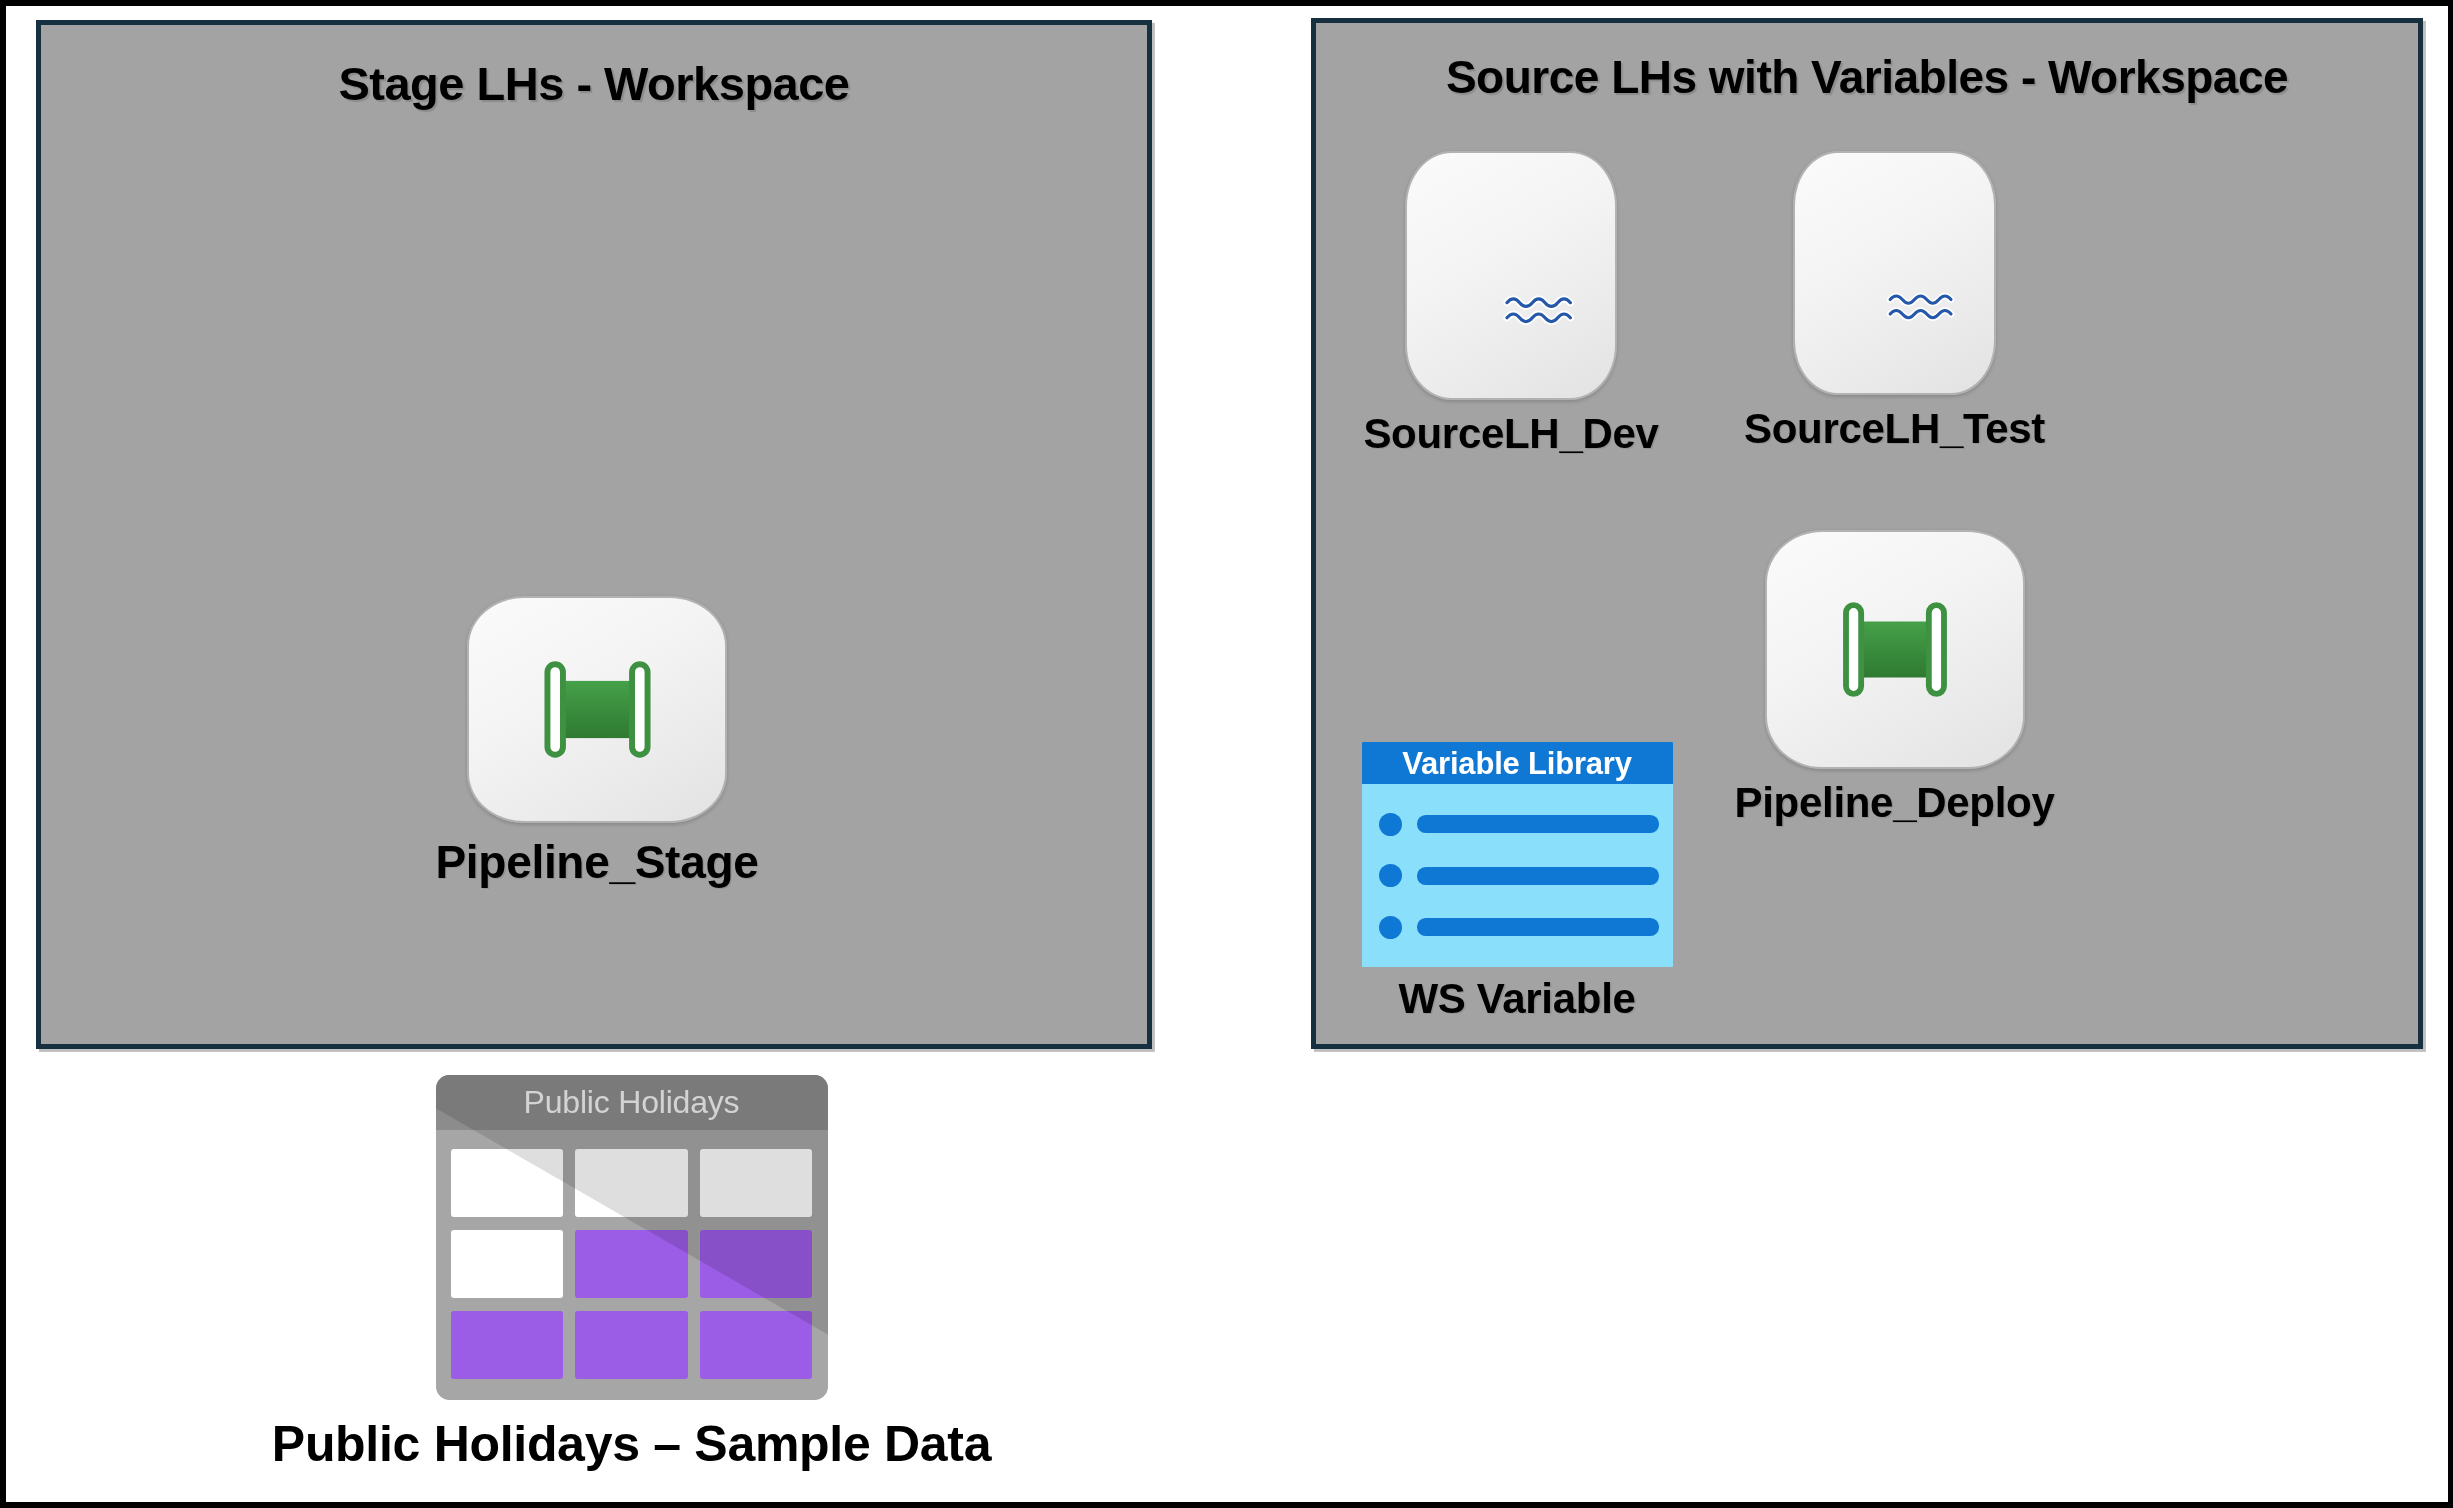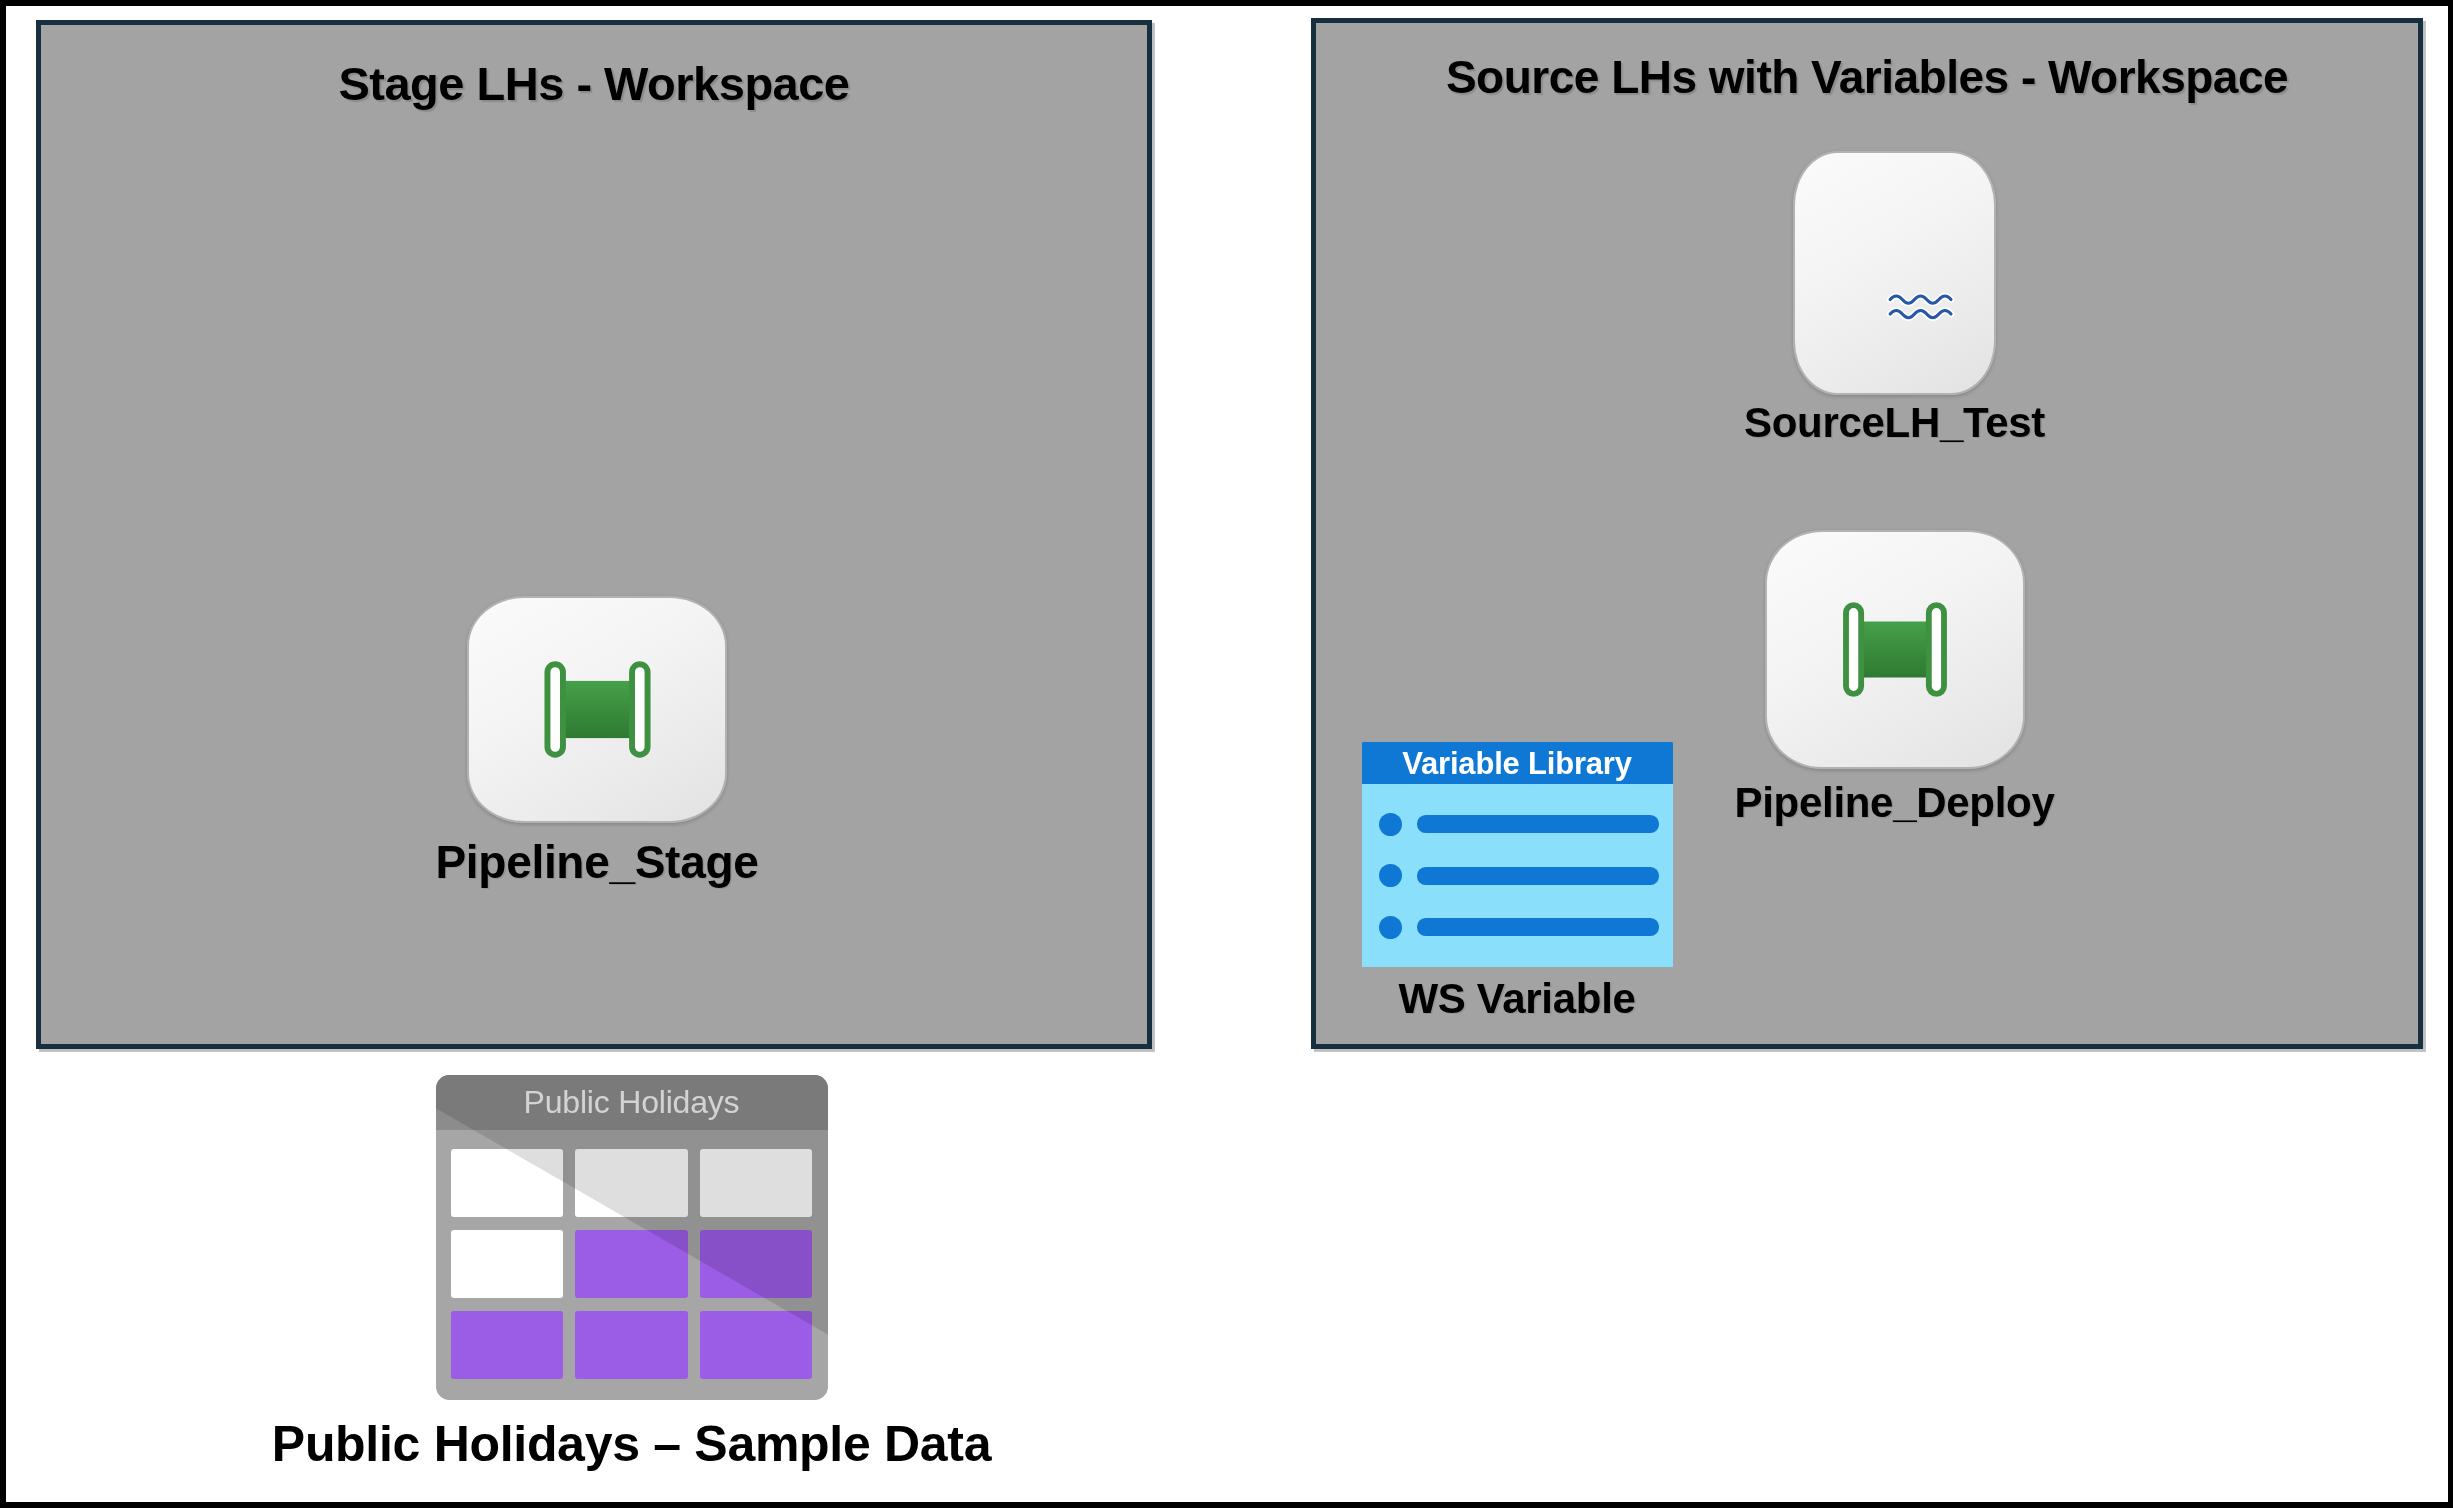--- a/index.html
+++ b/index.html
@@ -199,36 +199,52 @@
           <rect x="89" y="10" width="13" height="76" rx="6.5" fill="#ffffff" stroke="#3f9142" stroke-width="5"></rect>
         </svg>
       </div>
       <div class="item-label" style="font-size:46px; margin-top:11.5px;">Pipeline_Stage</div>
     </div>
   </div>
 
   <div class="panel" id="panel-source">
     <div class="panel-title">Source LHs with Variables - Workspace</div>
 
+    <div class="item" style="left:32.5px; top:128px; width:325px;">
+      <div class="tile" style="width:212px; height:249px;">
+        <svg width="151" height="151" viewBox="0 0 100 100" aria-hidden="true">
+          <path d="M50 11 L88 44 Q90 46 90 49 L90 80 Q90 86 84 86 L16 86 Q10 86 10 80 L10 49 Q10 46 12 44 Z" fill="url(#lhg1)"></path>
+          <g stroke="#ffffff" stroke-width="4.6" fill="none" stroke-linecap="round">
+            <path d="M47 68 q4.2 -5 8.4 0 q4.2 5 8.4 0 q4.2 -5 8.4 0 q4.2 5 8.4 0 q4.2 -5 8.4 0"></path>
+            <path d="M47 78 q4.2 -5 8.4 0 q4.2 5 8.4 0 q4.2 -5 8.4 0 q4.2 5 8.4 0 q4.2 -5 8.4 0"></path>
+          </g>
+          <g stroke="#2558a8" stroke-width="2.1" fill="none" stroke-linecap="round">
+            <path d="M47 68 q4.2 -5 8.4 0 q4.2 5 8.4 0 q4.2 -5 8.4 0 q4.2 5 8.4 0 q4.2 -5 8.4 0"></path>
+            <path d="M47 78 q4.2 -5 8.4 0 q4.2 5 8.4 0 q4.2 -5 8.4 0 q4.2 5 8.4 0 q4.2 -5 8.4 0"></path>
+          </g>
+        </svg>
+      </div>
+      <div class="item-label" style="font-size:42px; margin-top:9.6px;">SourceLH_Dev</div>
+    </div>
 
     <div class="item" style="left:435px; top:128px; width:287px;">
       <div class="tile" style="width:203px; height:244px;">
         <svg width="145" height="145" viewBox="0 0 100 100" aria-hidden="true">
           <path d="M50 11 L88 44 Q90 46 90 49 L90 80 Q90 86 84 86 L16 86 Q10 86 10 80 L10 49 Q10 46 12 44 Z" fill="url(#lhg1)"></path>
           <g stroke="#ffffff" stroke-width="4.6" fill="none" stroke-linecap="round">
             <path d="M47 68 q4.2 -5 8.4 0 q4.2 5 8.4 0 q4.2 -5 8.4 0 q4.2 5 8.4 0 q4.2 -5 8.4 0"></path>
             <path d="M47 78 q4.2 -5 8.4 0 q4.2 5 8.4 0 q4.2 -5 8.4 0 q4.2 5 8.4 0 q4.2 -5 8.4 0"></path>
           </g>
           <g stroke="#2558a8" stroke-width="2.1" fill="none" stroke-linecap="round">
             <path d="M47 68 q4.2 -5 8.4 0 q4.2 5 8.4 0 q4.2 -5 8.4 0 q4.2 5 8.4 0 q4.2 -5 8.4 0"></path>
             <path d="M47 78 q4.2 -5 8.4 0 q4.2 5 8.4 0 q4.2 -5 8.4 0 q4.2 5 8.4 0 q4.2 -5 8.4 0"></path>
           </g>
         </svg>
       </div>
-      <div class="item-label" style="font-size:42px; margin-top:4px;">SourceLH_Test</div>
+      <div class="item-label" style="font-size:42px; margin-top:10px;">SourceLH_Test</div>
     </div>
 
 
     <div class="item" style="left:421px; top:507px; width:315px;">
       <div class="tile" style="width:260px; height:239px;">
         <svg width="140" height="113" viewBox="0 0 120 96" aria-hidden="true">
           <rect x="28" y="24" width="64" height="48" fill="url(#pgr1)"></rect>
           <rect x="18" y="10" width="13" height="76" rx="6.5" fill="#ffffff" stroke="#3f9142" stroke-width="5"></rect>
           <rect x="89" y="10" width="13" height="76" rx="6.5" fill="#ffffff" stroke="#3f9142" stroke-width="5"></rect>
         </svg>

